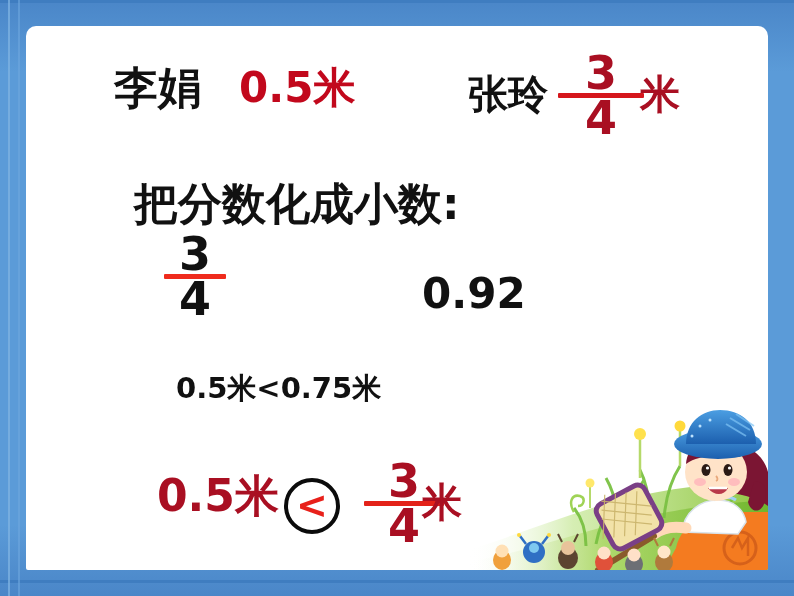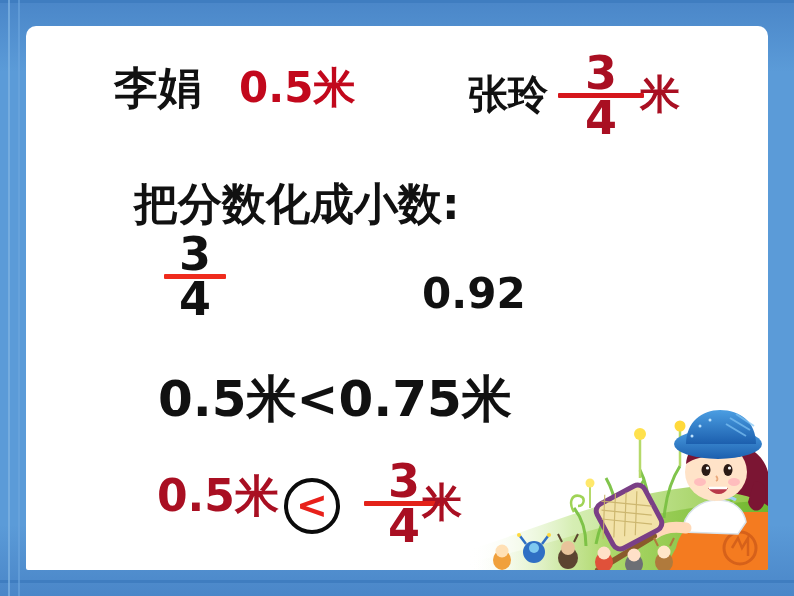--- a/index.html
+++ b/index.html
@@ -102,21 +102,21 @@
   #eq-boxed{
     left:215px;top:241px;
     font-size:42px;
     border:3px dotted #141496;
     padding:6px 7px 8px 9px;
     border-radius:2px;
   }
   #eq-result{left:396px;top:247px;font-size:42px;}
 
   
-  #cmp-decimals{left:132px;top:348px;font-size:50px;text-align:center;}
+  #cmp-decimals{left:150px;top:348px;font-size:29px;text-align:center;}
 
   
   #final-left{left:131px;top:448px;font-size:44px;}
   #final-unit{left:396px;top:456px;font-size:40px;}
 
   
   #circled-lt{
     position:absolute;left:258px;top:452px;
     width:56px;height:56px;
     border:4px solid #0b0b0b;border-radius:50%;

